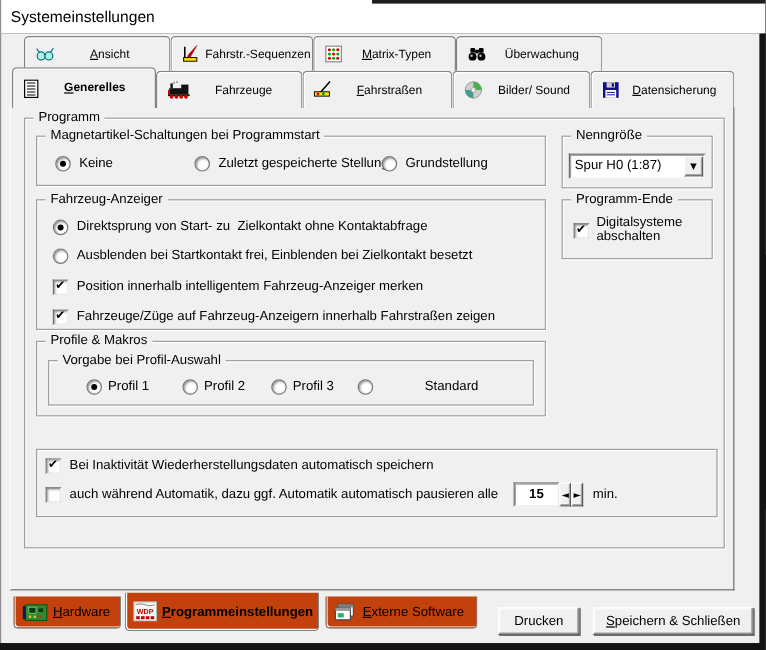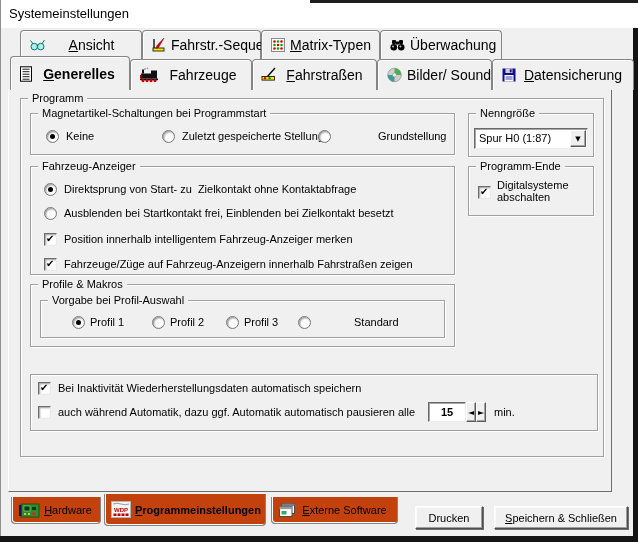--- a/index.html
+++ b/index.html
@@ -12,21 +12,21 @@
   .title{position:absolute;left:8px;top:6px;font-size:13px;}
   .dialogbody{left:0;top:28px;width:633px;height:508px;background:#f0f0f0;
               border-left:1px solid #8f8f8f;}
   .bg-right{left:633px;top:28px;width:5px;height:508px;background:#141414;}
   .bg-bottom{left:0;top:536px;width:638px;height:6px;background:#141414;}
   .bg-topsliver{left:310px;top:0;width:328px;height:3px;background:#1d1d1d;}
   
   .tab{background:#f0f0f0;border:1px solid #858585;border-bottom:none;
        border-top-left-radius:4px;border-top-right-radius:4px;
        box-shadow:inset 1px 1px 0 #ffffff;display:flex;align-items:center;
-       font-size:14px;z-index:2;cursor:default;}
+       font-size:10px;z-index:2;cursor:default;}
   .tab .ico{margin-left:8px;display:flex;align-items:center;flex:0 0 auto;}
   .tab .tl{flex:1;text-align:center;padding:0 8px 0 4px;white-space:nowrap;}
   .tab.sel{z-index:4;}
   .tab.sel .tl{font-weight:bold;}
   .tabb{background:#c2410c;border:1px solid #858585;border-top:none;
         border-bottom-left-radius:4px;border-bottom-right-radius:4px;
         box-shadow:inset 1px -1px 0 #ffffff;display:flex;align-items:center;
         font-size:11px;z-index:2;cursor:default;}
   .tabb .ico{margin-left:6px;display:flex;align-items:center;flex:0 0 auto;}
   .tabb .tl{flex:1;text-align:center;padding:0 8px 0 4px;white-space:nowrap;}
@@ -181,21 +181,21 @@
     <span class="ico">
       <svg width="17" height="16" viewBox="0 0 17 16">
           <circle cx="8.5" cy="8" r="6.8" fill="#cfcfcf" stroke="#808080" stroke-width="0.6"></circle>
           <path d="M8.5 1.2 A6.8 6.8 0 0 1 15.3 8 L8.5 8 Z" fill="#49b04f"></path>
           <path d="M1.7 8 A6.8 6.8 0 0 0 8.5 14.8 L8.5 8 Z" fill="#3f9c8f"></path>
           <circle cx="8.5" cy="8" r="2" fill="#f0f0f0" stroke="#909090" stroke-width="0.6"></circle>
         </svg>
     </span>
     <span class="tl">Bilder/ Sound</span>
   </div>
-  <div class="abs tab" style="left:492px;top:59px;width:142px;height:31px;">
+  <div class="abs tab" style="left:492px;top:59px;width:120px;height:31px;">
     <span class="ico">
       <svg width="16" height="16" viewBox="0 0 16 16">
           <rect x="1.5" y="1.5" width="13" height="13" fill="#10108c"></rect>
           <rect x="4.5" y="1.5" width="7" height="4.5" fill="#cfcfcf"></rect>
           <rect x="8.8" y="2.3" width="1.8" height="3" fill="#10108c"></rect>
           <rect x="3.5" y="8" width="9" height="6.5" fill="#fff"></rect>
           <path d="M4.5 10 H11.5 M4.5 12 H11.5" stroke="#10108c" stroke-width="0.8"></path>
         </svg>
     </span>
     <span class="tl uf">Datensicherung</span>
@@ -206,21 +206,21 @@
   <div class="abs gbox" style="left:20px;top:98px;width:584px;height:359px;"></div>
   <span class="legend" style="left:28px;top:92px;">Programm</span>
 
   <div class="abs gbox" style="left:30px;top:113px;width:425px;height:42px;"></div>
   <span class="legend" style="left:38px;top:107px;">Magnetartikel-Schaltungen bei Programmstart</span>
   <span class="radio on" style="left:46px;top:130px;"></span>
   <span class="lbl" style="left:66px;top:129px;">Keine</span>
   <span class="radio" style="left:162px;top:130px;"></span>
   <span class="lbl" style="left:182px;top:129px;">Zuletzt gespeicherte Stellung</span>
   <span class="radio" style="left:318px;top:130px;"></span>
-  <span class="lbl" style="left:338px;top:129px;margin-left:40px;">Grundstellung</span>
+  <span class="lbl" style="left:338px;top:129px;">Grundstellung</span>
 
   <div class="abs gbox" style="left:468px;top:113px;width:126px;height:44px;"></div>
   <span class="legend" style="left:476px;top:107px;">Nenngröße</span>
   <div class="abs field" style="left:474px;top:128px;width:114px;height:21px;">
     <span class="combo-text">Spur H0 (1:87)</span>
   </div>
   <div class="abs mbtn arrow-down" style="left:570px;top:130px;width:16px;height:17px;"></div>
 
   <div class="abs gbox" style="left:30px;top:166px;width:425px;height:109px;"></div>
   <span class="legend" style="left:38px;top:160px;">Fahrzeug-Anzeiger</span>

